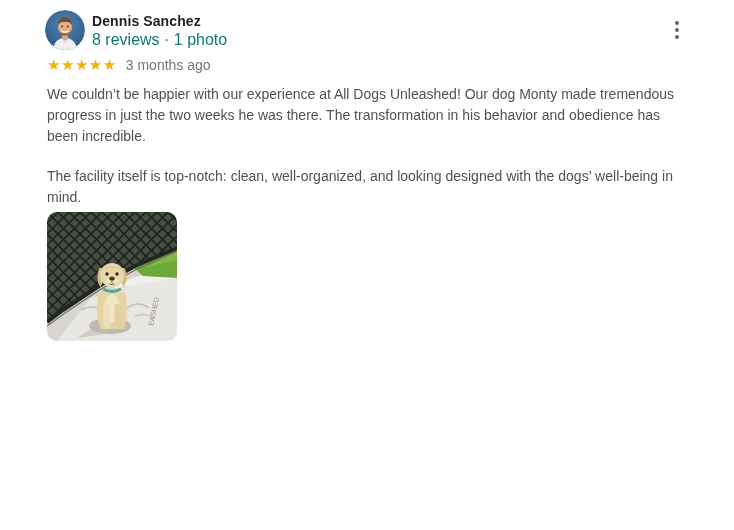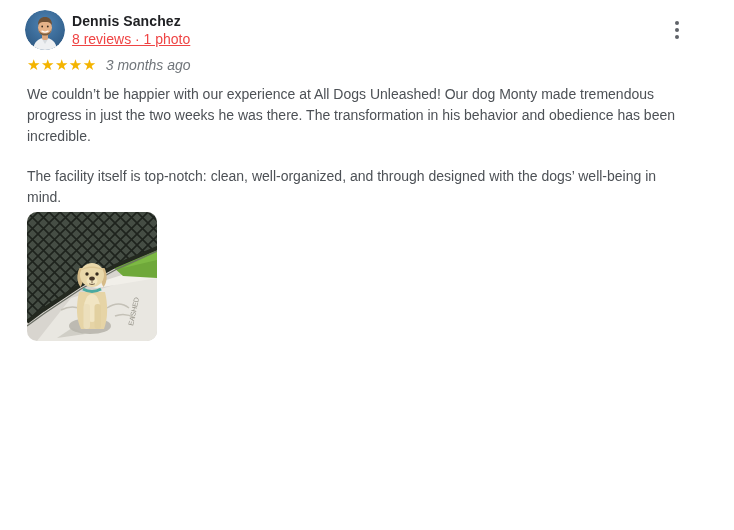--- a/index.html
+++ b/index.html
@@ -3,48 +3,48 @@
 <meta charset="utf-8">
 <style>
   * { box-sizing: border-box; }
   html, body { margin: 0; padding: 0; }
   body {
     width: 734px; height: 530px;
     background: #ffffff;
     font-family: "Liberation Sans", sans-serif;
     overflow: hidden;
   }
-  .card { position: relative; padding: 10px 33px 0 25px; }
+  .card { position: relative; padding: 10px 33px 0 45px; }
 
   
   .header { display: flex; align-items: flex-start; }
   .avatar {
     width: 40px; height: 40px; flex: 0 0 40px;
     border-radius: 50%; overflow: hidden;
     padding: 0; border: none; background: none; cursor: pointer;
   }
   .avatar svg { display: block; }
   .id-block { margin-left: 7px; padding-top: 2px; }
   .name {
     font-size: 14px; font-weight: bold; color: #202124;
     line-height: 18px; letter-spacing: .1px; cursor: pointer;
   }
-  .sub { font-size: 14px; color: #ef4444; line-height: 19px; text-decoration: underline; }
+  .sub { font-size: 16px; color: #0f766e; line-height: 19px; }
   .menu-btn {
     margin-left: auto; margin-right: 12px; margin-top: 8px;
     width: 24px; height: 24px;
     display: flex; flex-direction: column; align-items: center; justify-content: center;
     gap: 3px; padding: 0; border: none; background: none; cursor: pointer;
   }
   .menu-btn .dot { width: 4px; height: 4px; border-radius: 50%; background: #5f6368; }
 
   
   .rating-row { display: flex; align-items: center; margin-top: 6px; margin-left: 2px; height: 18px; }
   .stars { color: #F4B400; font-size: 15px; line-height: 16px; letter-spacing: 0.5px; white-space: nowrap; }
-  .age { color: #70757a; font-size: 14px; margin-left: 9px; font-style: italic; }
+  .age { color: #70757a; font-size: 14px; margin-left: 9px; }
 
   
   .body { max-width: 668px; margin-top: 10px; margin-left: 2px; }
   .body p {
     margin: 0 16px 19px 0;
     font-size: 14px; line-height: 21px; color: #4d5156;
   }
   .body p:last-child { margin-bottom: 4px; }
 
   
@@ -108,21 +108,21 @@
     </button>
   </div>
 
   <div class="rating-row">
     <div class="stars"><span>★</span><span>★</span><span>★</span><span>★</span><span>★</span></div>
     <span class="age">3 months ago</span>
   </div>
 
   <div class="body">
     <p>We couldn’t be happier with our experience at All Dogs Unleashed! Our dog Monty made tremendous progress in just the two weeks he was there. The transformation in his behavior and obedience has been incredible.</p>
-    <p>The facility itself is top-notch: clean, well-organized, and through designed with the dogs’ well-being in mind.</p>
+    <p>The facility itself is top-notch: clean, well-organized, and looking designed with the dogs’ well-being in mind.</p>
   </div>
 
   <button class="photo-btn" aria-label="Review photo">
     <svg width="130" height="129" viewBox="0 0 130 129" aria-hidden="true">
       <defs>
         <pattern id="mesh" width="11" height="11" patternUnits="userSpaceOnUse">
           <rect width="11" height="11" fill="#454d44"></rect>
           <path d="M0,0 L11,11 M11,0 L0,11" stroke="#1e231d" stroke-width="1.7"></path>
         </pattern>
       </defs>

